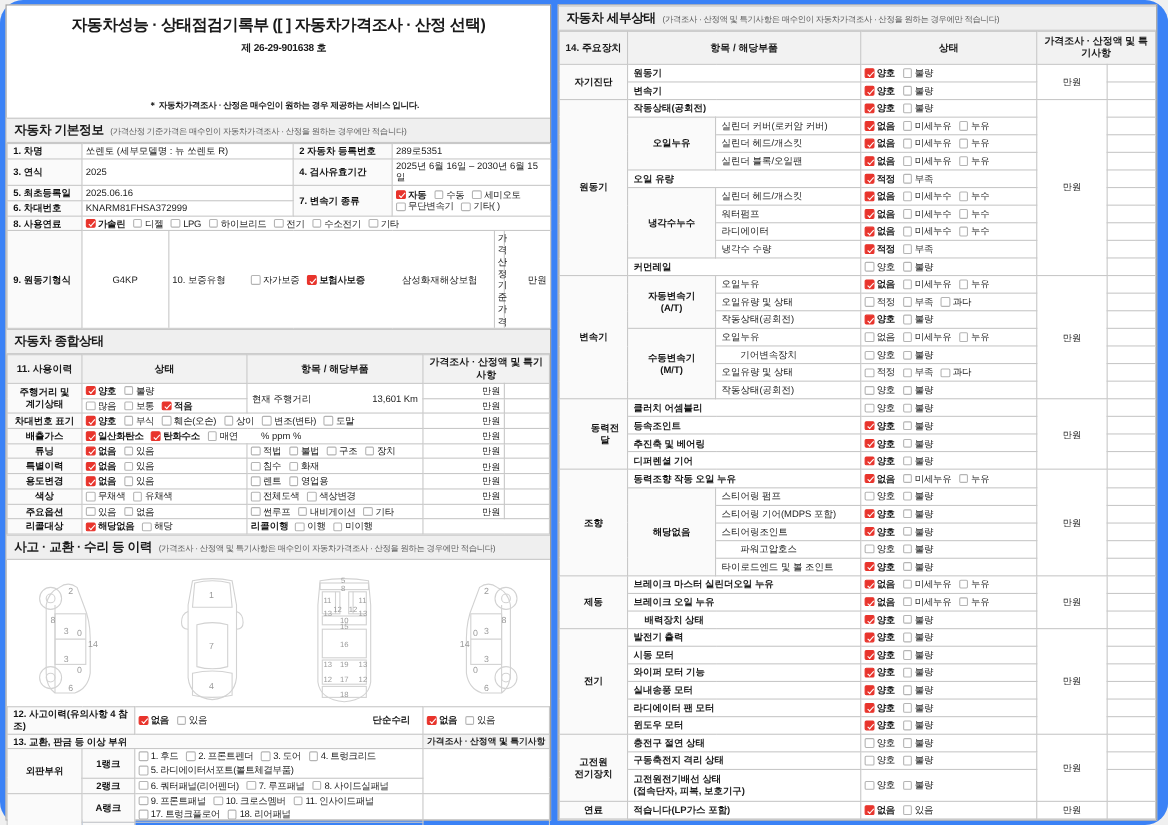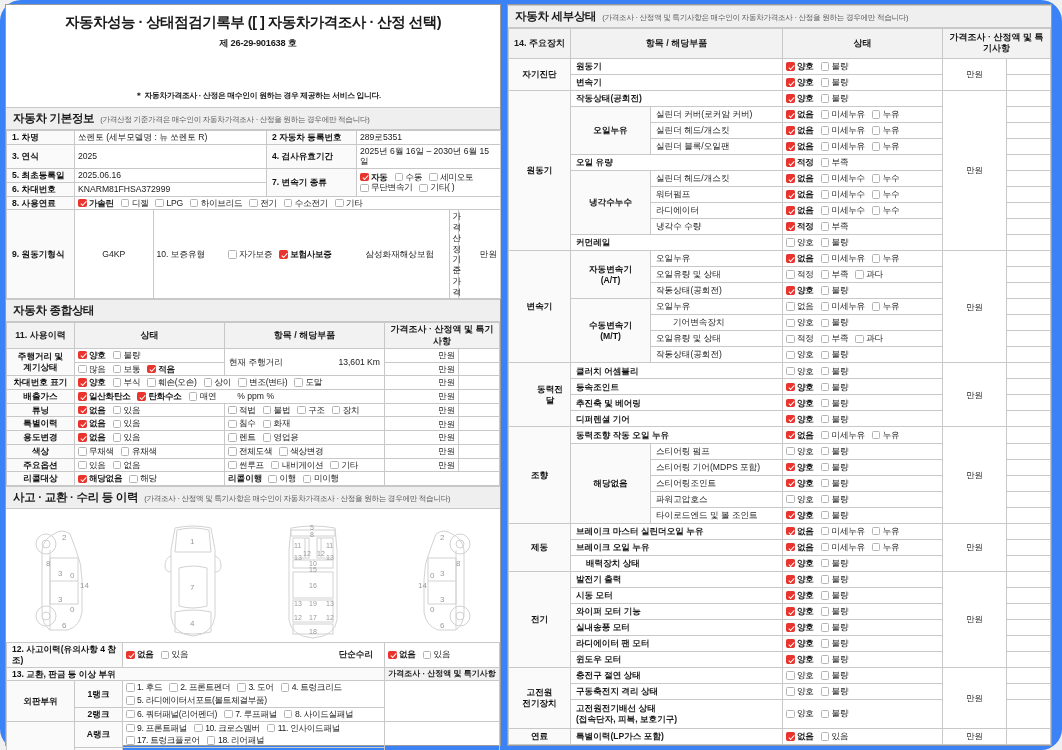--- a/index.html
+++ b/index.html
@@ -1311,21 +1311,21 @@
                 </span>
                 <span class="cb">
                   <span class="bx"></span>
                   <span class="tx">불량</span>
                 </span>
               </div>
             </td>
             <td></td>
           </tr>
           <tr>
-            <td style="padding-left: 5px;">파워고압호스</td>
+            <td style="padding-left: 22px;">파워고압호스</td>
             <td>
               <div class="cells">
                 <span class="cb">
                   <span class="bx"></span>
                   <span class="tx">양호</span>
                 </span>
                 <span class="cb">
                   <span class="bx"></span>
                   <span class="tx">불량</span>
                 </span>
@@ -1552,21 +1552,21 @@
                 <span class="cb">
                   <span class="bx"></span>
                   <span class="tx">불량</span>
                 </span>
               </div>
             </td>
             <td></td>
           </tr>
           <tr>
             <td class="lbl" rowspan="1" style="white-space: pre-line;">연료</td>
-            <td colspan="2" style="white-space: pre-line; font-weight: bold; padding-left: 5px;">특별이력(LP가스 포함)</td>
+            <td colspan="2" style="white-space: pre-line; font-weight: bold; padding-left: 5px;">적습니다(LP가스 포함)</td>
             <td>
               <div class="cells">
                 <span class="cb on">
                   <span class="bx"></span>
                   <span class="tx">없음</span>
                 </span>
                 <span class="cb">
                   <span class="bx"></span>
                   <span class="tx">있음</span>
                 </span>

